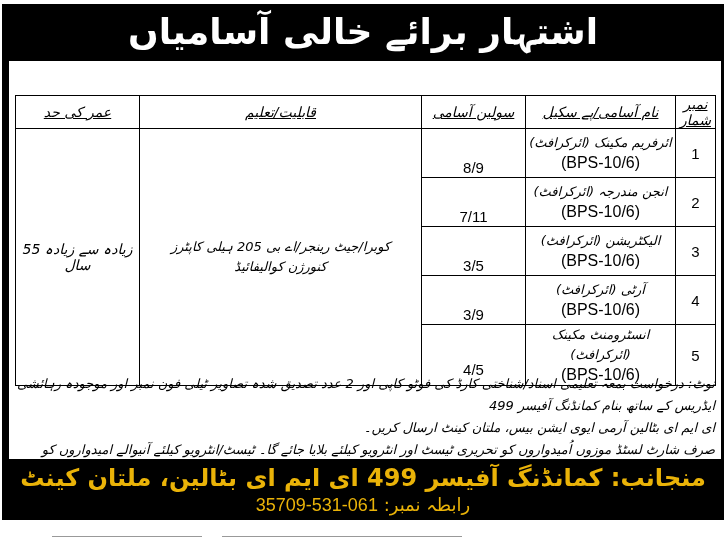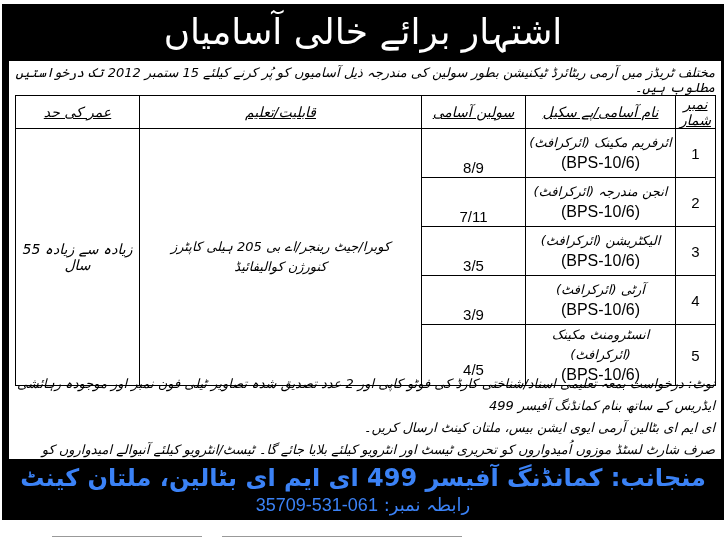--- a/index.html
+++ b/index.html
@@ -3,54 +3,53 @@
 <meta charset="utf-8">
 <style>
   html, body { margin:0; padding:0; background:#ffffff; }
   body { width:726px; height:542px; position:relative; overflow:hidden;
          font-family:"DejaVu Sans", sans-serif; color:#000; }
   .frame { position:absolute; left:2px; top:4px; width:722px; height:516px;
            background:#000; }
   .title-bar { position:absolute; left:0; top:0; width:722px; height:54px;
                background:#000; color:#fff; display:flex; align-items:center;
                justify-content:center; direction:rtl;
-               font-family:"DejaVu Sans", sans-serif; font-weight:normal;
+               font-family:"DejaVu Sans", sans-serif; font-weight:bold;
                font-size:36px; letter-spacing:1px; }
   .content { position:absolute; left:6px; top:56px; width:712px; height:398px;
              background:#fff; border:1px solid #000; }
   .intro { position:absolute; right:6px; top:4px; width:700px; direction:rtl;
            text-align:right; font-size:13px; line-height:15px; font-style:italic; }
   table.jobs { position:absolute; left:6px; top:34px; width:700px;
                border-collapse:collapse; direction:rtl; table-layout:fixed; }
   table.jobs th, table.jobs td { border:1.5px solid #000; text-align:center;
                vertical-align:middle; padding:0; }
   table.jobs th { height:29px; font-weight:normal; font-style:italic; font-size:14px;text-decoration:underline; }
   table.jobs td.num { font-size:15px; font-family:"Liberation Sans", sans-serif; height:48px; }
   table.jobs td.post { font-size:13px; line-height:20px; font-style:italic; }
   table.jobs td.post .bps { font-family:"Liberation Sans", sans-serif; font-style:normal; font-size:16px; }
   table.jobs td.count { font-size:15px; font-family:"Liberation Sans", sans-serif; padding-top:28px; }
   table.jobs td.qual { font-size:13px; line-height:20px; font-style:italic; }
   table.jobs td.age { font-size:14px; font-style:italic; }
   .notes { position:absolute; right:6px; top:312px; width:704px; direction:rtl;
            text-align:right; font-size:13px; line-height:22px; font-style:italic; }
   .footer { position:absolute; left:0; top:456px; width:722px; height:60px; background:#000;
-            color:#3b82f6; direction:rtl; text-align:center; }
+            color:#eab308; direction:rtl; text-align:center; }
   .footer .from { font-size:24px; font-weight:bold; line-height:32px; margin-top:2px; }
   .footer .contact { font-size:18px; line-height:22px; }
   .footer .contact .phone { font-family:"Liberation Sans", sans-serif; font-weight:normal; }
   .bottom-lines { position:absolute; top:536px; height:1px; background:#999; }
 </style>
 </head>
 <body>
 
 <div class="frame">
   <div class="title-bar">اشتہار برائے خالی آسامیاں</div>
 
   <div class="content">
-    <div class="intro">مختلف ٹریڈز میں آرمی ریٹائرڈ ٹیکنیشن بطور سولین کی مندرجہ ذیل آسامیوں کو پُر کرنے کیلئے 15 ستمبر 2012 تک درخواستیں مطلوب ہیں۔</div>
 
     <table class="jobs">
       <colgroup>
         <col style="width:40px">
           <col style="width:150px">
           <col style="width:104px">
           <col style="width:282px">
           <col style="width:124px">
       </colgroup>
       <thead>

